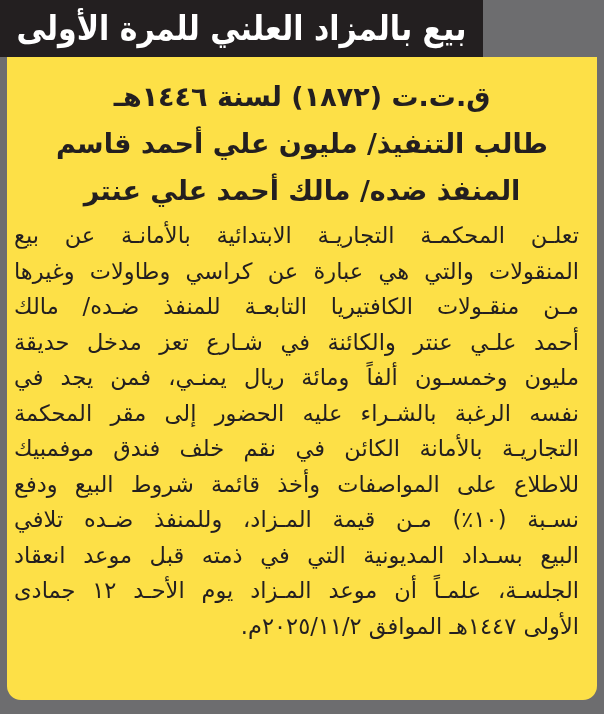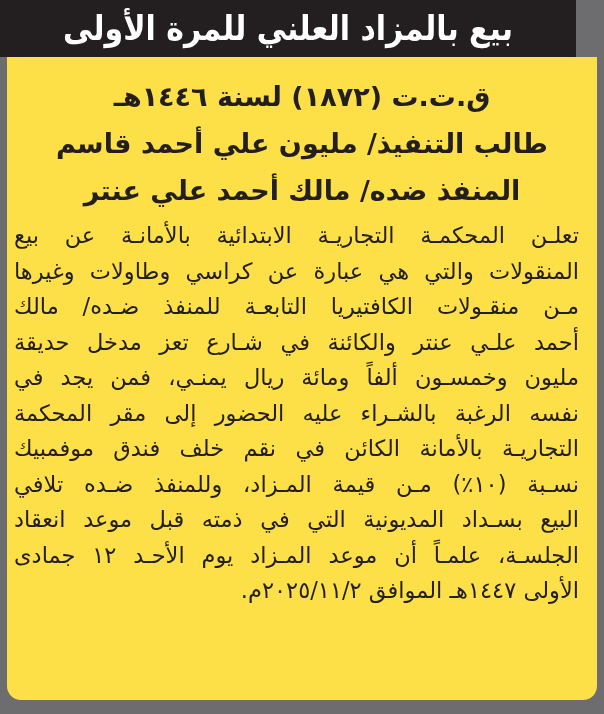--- a/index.html
+++ b/index.html
@@ -17,21 +17,21 @@
     .ad {
       position: absolute;
       left: 0; top: 0;
       width: 604px;
       height: 714px;
       background: #6d6d6f;
     }
     .header {
       position: absolute;
       left: 0; top: 0;
-      width: 576px;
+      width: 483px;
       height: 57px;
       background: #231f20;
       color: #ffffff;
       display: flex;
       align-items: center;
       justify-content: center;
     }
     .header h1 {
       margin: 0;
       font-family: "DejaVu Sans", sans-serif;
@@ -95,19 +95,20 @@
     </div>
 
     <div class="body-text">
       <span class="line">تعلـن المحكمـة التجاريـة الابتدائية بالأمانـة عن بيع</span>
       <span class="line">المنقولات والتي هي عبارة عن كراسي وطاولات وغيرها</span>
       <span class="line">مـن منقـولات الكافتيريا التابعـة للمنفذ ضـده/ مالك</span>
       <span class="line">أحمد علـي عنتر والكائنة في شـارع تعز مدخل حديقة</span>
       <span class="line">مليون وخمسـون ألفاً ومائة ريال يمنـي، فمن يجد في</span>
       <span class="line">نفسه الرغبة بالشـراء عليه الحضور إلى مقر المحكمة</span>
       <span class="line">التجاريـة بالأمانة الكائن في نقم خلف فندق موفمبيك</span>
+      <span class="line">للاطلاع على المواصفات وأخذ قائمة شروط البيع ودفع</span>
       <span class="line">نسـبة (١٠٪) مـن قيمة المـزاد، وللمنفذ ضـده تلافي</span>
       <span class="line">البيع بسـداد المديونية التي في ذمته قبل موعد انعقاد</span>
       <span class="line">الجلسـة، علمـاً أن موعد المـزاد يوم الأحـد ١٢ جمادى</span>
       <span class="line last">الأولى ١٤٤٧هـ الموافق ٢٠٢٥/١١/٢م.</span>
     </div>
   </div>
 </div>
 
 </body></html>

